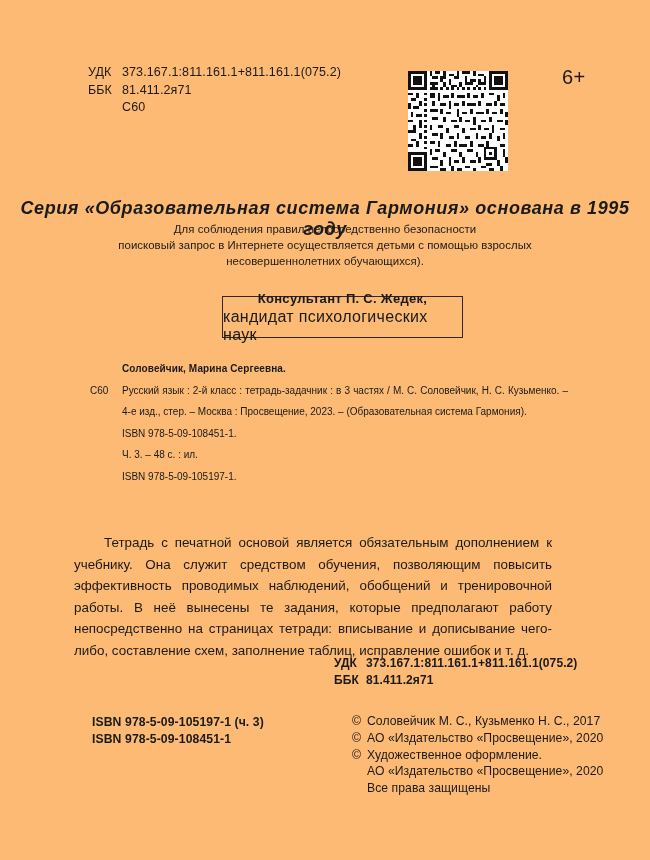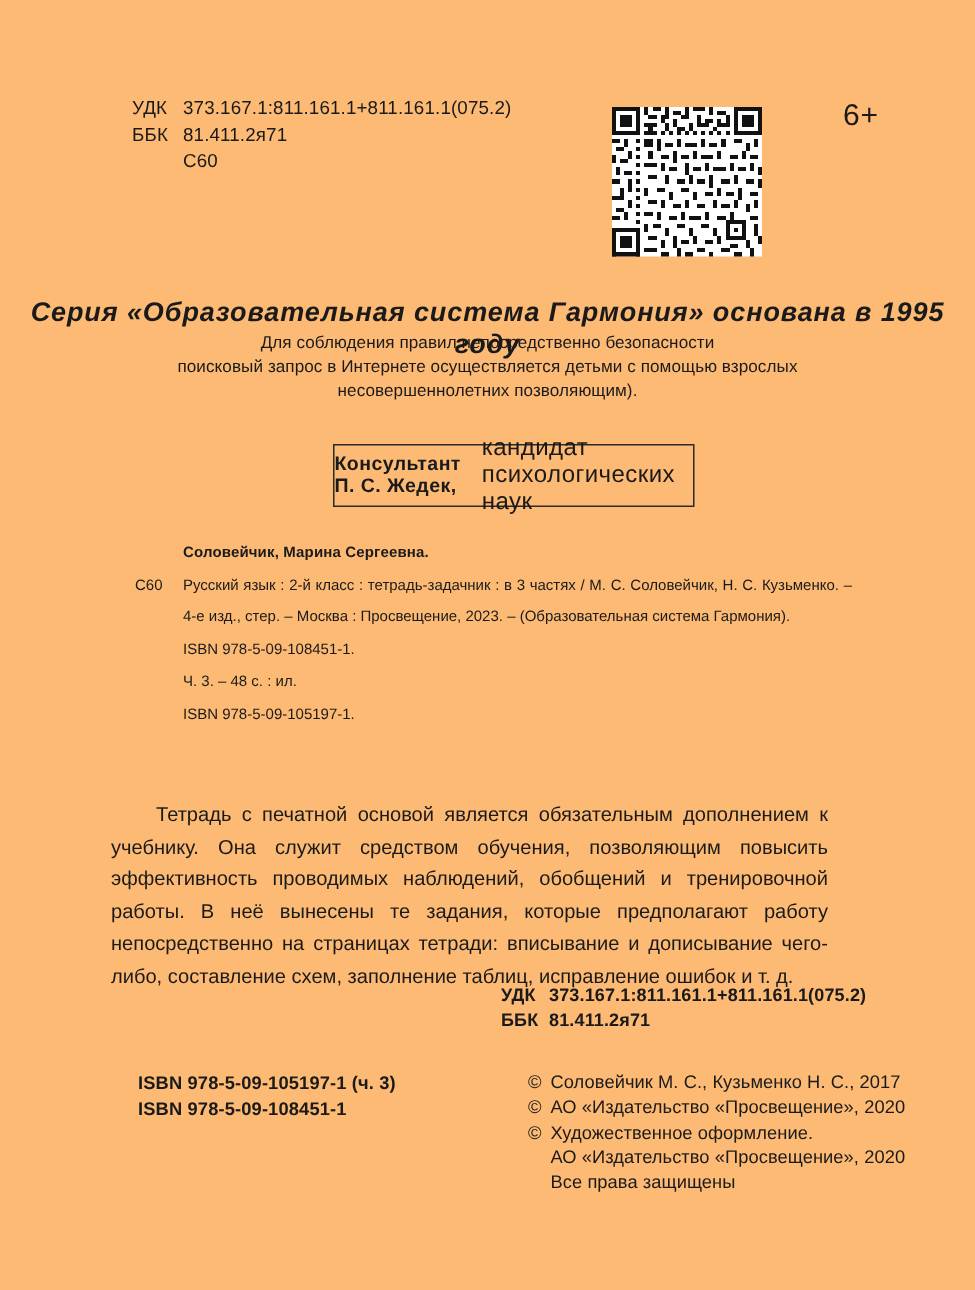--- a/index.html
+++ b/index.html
@@ -93,21 +93,21 @@
   
   .consultant-box {
     position: absolute;
     left: 222px;
     top: 296px;
     width: 241px;
     height: 42px;
     border: 1.6px solid #2a2a2a;
     box-sizing: border-box;
     display: flex;
-    flex-direction: row;
+    flex-direction: column;
     align-items: center;
     justify-content: center;
   }
   .consultant-name {
     font-size: 13px;
     font-weight: 700;
     letter-spacing: 0.3px;
     margin-bottom: 2px;
   }
   .consultant-degree {
@@ -417,21 +417,21 @@
     </svg>
   </div>
 
   <div class="age-rating">6+</div>
 
   <div class="series-line">Серия «Образовательная система Гармония» основана в 1995 году</div>
 
   <div class="safety-notice">
     <span>Для соблюдения правил непосредственно безопасности</span>
     <span>поисковый запрос в Интернете осуществляется детьми с помощью взрослых</span>
-    <span>несовершеннолетних позволяющим).</span>
+    <span>несовершеннолетних обучающихся).</span>
   </div>
 
   <div class="consultant-box">
     <div class="consultant-name">Консультант П. С. Жедек,</div>
     <div class="consultant-degree">кандидат психологических наук</div>
   </div>
 
   <div class="bib">
     <div class="bib-author">Соловейчик, Марина Сергеевна.</div>
     <div class="bib-body">

